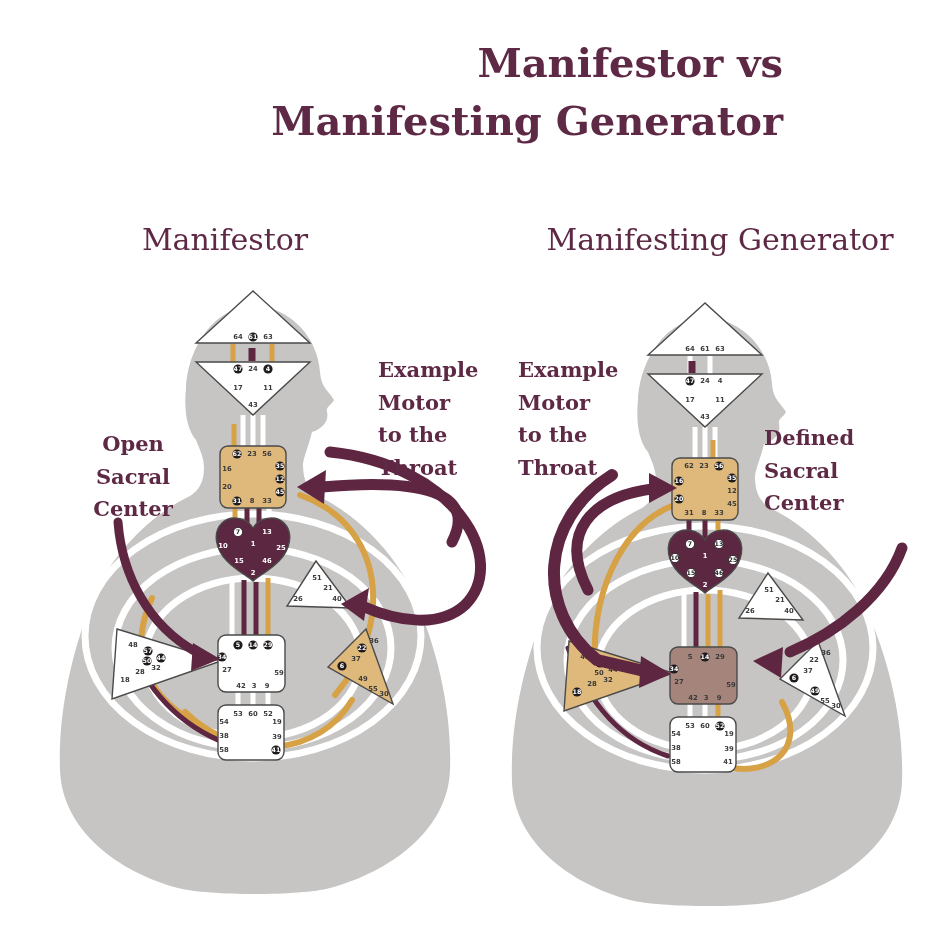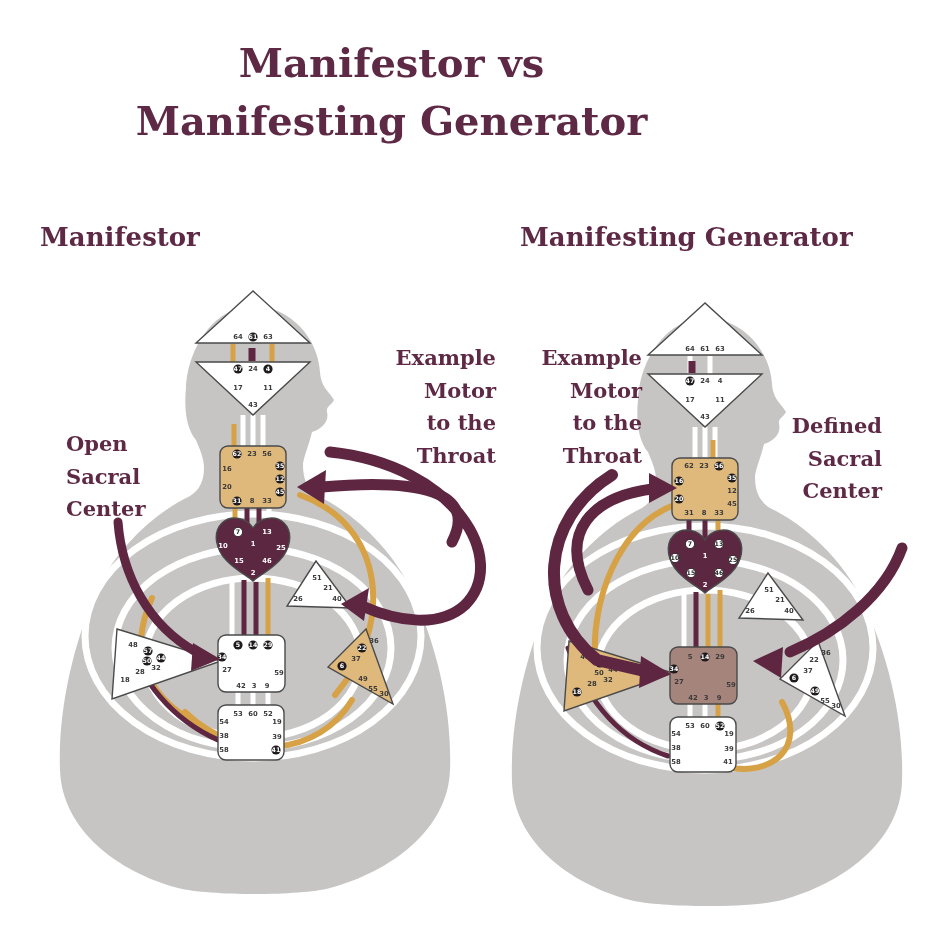--- a/index.html
+++ b/index.html
@@ -1,27 +1,27 @@
 <!DOCTYPE html>
 <html><head>
 <meta charset="utf-8">
 <style>
   html,body{margin:0;padding:0;background:#ffffff;}
   #canvas{position:relative;width:937px;height:938px;background:#ffffff;overflow:hidden;
           font-family:"DejaVu Serif","Liberation Serif",serif;}
-  .title{position:absolute;top:34px;left:0;width:783px;text-align:center;
+  .title{position:absolute;top:34px;left:0;width:783px;text-align:right;
          font-size:40px;font-weight:700;line-height:1.45;color:#5e2945;}
-  .col-heading{position:absolute;top:222px;font-size:26px;font-weight:700;
-         color:#5e2945;}
+  .col-heading{position:absolute;top:222px;font-size:30px;font-weight:400;
+         color:#5e2945;text-align:center;}
   #heading-left{left:40px;width:370px;}
   #heading-right{left:520px;width:400px;}
   .anno{position:absolute;font-size:21px;font-weight:700;color:#5e2945;line-height:1.55;}
-  .anno.center{text-align:right;}
+  .anno.center{text-align:left;margin-top:12px;}
   #anno-example-left{left:378px;top:342px;width:118px;}
-  #anno-open-sacral{left:66px;top:428px;width:110px;text-align:left;}
+  #anno-open-sacral{left:78px;top:428px;width:110px;text-align:center;}
   #anno-example-right{left:518px;top:342px;width:124px;}
   #anno-defined-sacral{left:764px;top:410px;width:118px;}
   svg text{font-family:"DejaVu Sans","Liberation Sans",sans-serif;}
 </style>
 </head>
 <body>
 
 <div id="canvas">
   <div class="title">
     <div>Manifestor vs</div>

